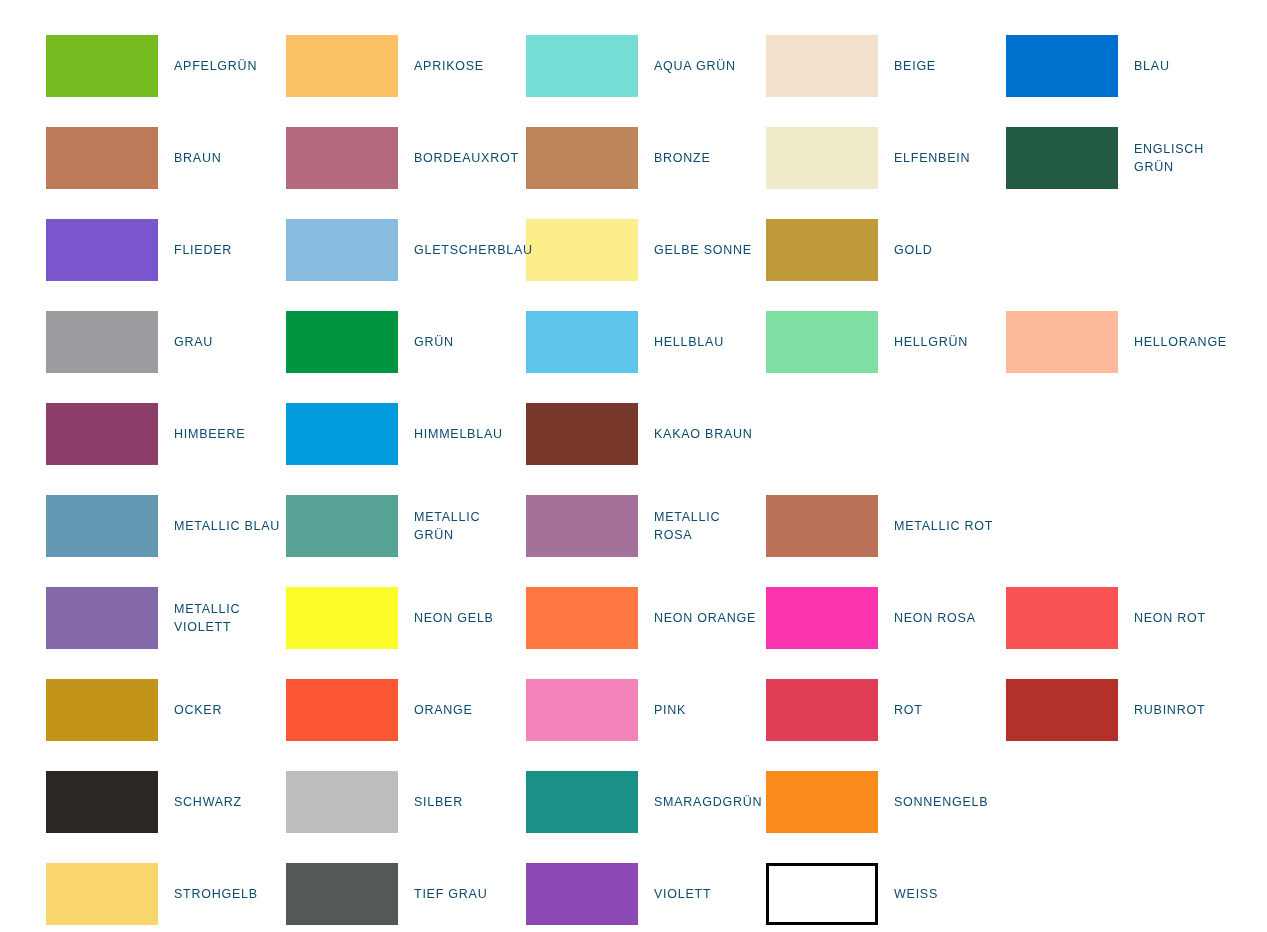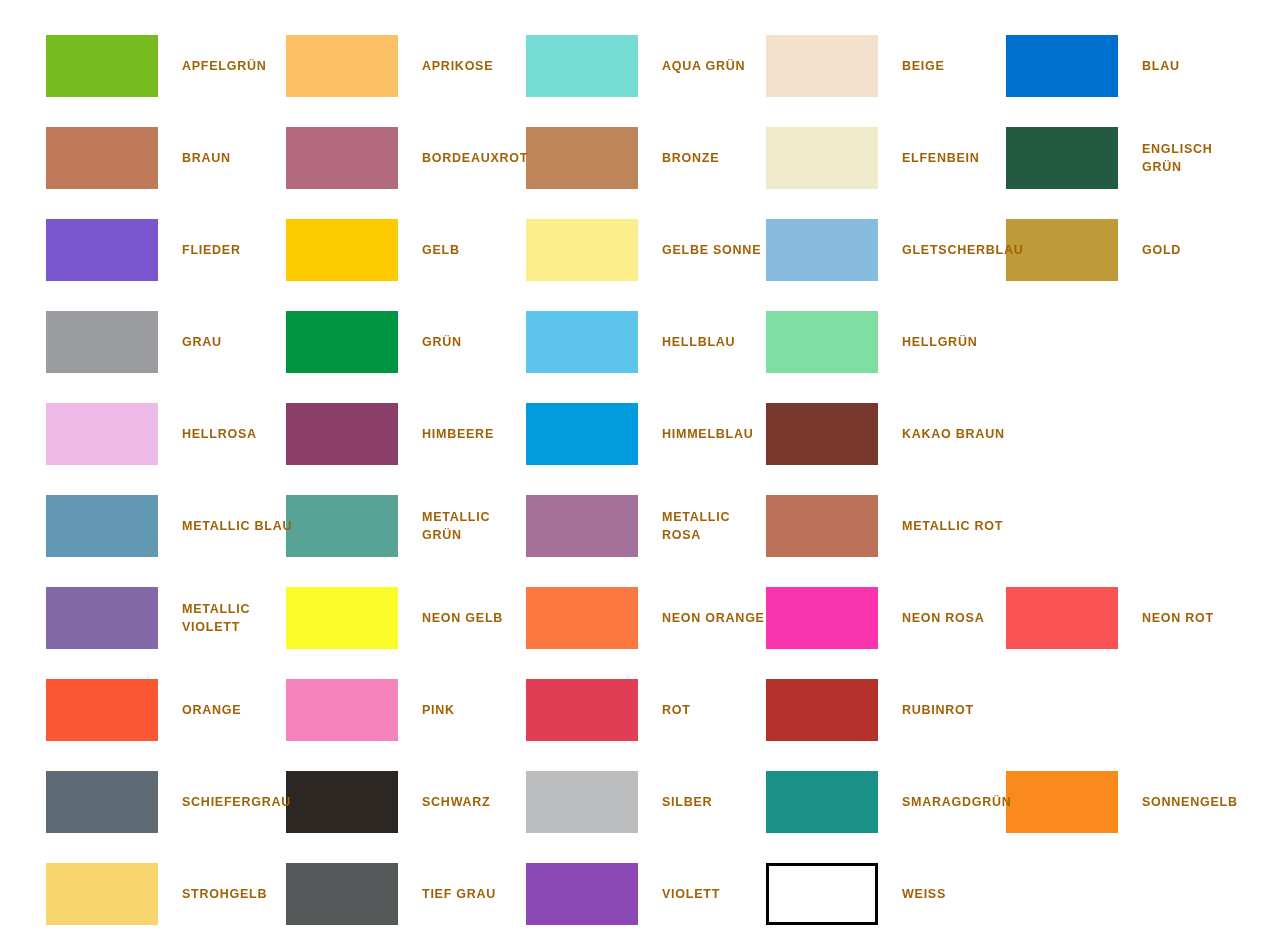--- a/index.html
+++ b/index.html
@@ -45,25 +45,25 @@
     height: 62px;
     display: block;
     flex: 0 0 112px;
   }
   .swatch-chip.outlined {
     border: 3px solid #000000;
     box-sizing: border-box;
   }
   .swatch-label {
     font-size: 12.5px;
-    font-weight: bold;
+    font-weight: normal;
     letter-spacing: 0.06em;
-    color: #a16207;
+    color: #0c4a6e;
     line-height: 1.45;
-    padding-left: 24px;
+    padding-left: 16px;
     white-space: pre-line;
     text-transform: uppercase;
     z-index: 1;
     position: relative;
     max-width: 128px;
   }
   .swatch-label.clipped {
     white-space: nowrap;
     overflow: visible;
   }
@@ -116,32 +116,28 @@
         <span class="swatch-label">ENGLISCH
 GRÜN</span>
       </div>
     </div>
     <div class="swatch-row">
       <div class="swatch-cell">
         <span class="swatch-chip" title="#7A56CE" style="background: rgb(122, 86, 206);"></span>
         <span class="swatch-label clipped">FLIEDER</span>
       </div>
       <div class="swatch-cell">
-        <span class="swatch-chip" title="#FDCB00" style="background: rgb(253, 203, 0);"></span>
-        <span class="swatch-label clipped">GELB</span>
+        <span class="swatch-chip" title="#87BCDE" style="background: rgb(135, 188, 222);"></span>
+        <span class="swatch-label clipped">GLETSCHERBLAU</span>
       </div>
       <div class="swatch-cell">
         <span class="swatch-chip" title="#FBEE8B" style="background: rgb(251, 238, 139);"></span>
         <span class="swatch-label clipped">GELBE SONNE</span>
       </div>
       <div class="swatch-cell">
-        <span class="swatch-chip" title="#87BCDE" style="background: rgb(135, 188, 222);"></span>
-        <span class="swatch-label clipped">GLETSCHERBLAU</span>
-      </div>
-      <div class="swatch-cell">
         <span class="swatch-chip" title="#BE9B38" style="background: rgb(190, 155, 56);"></span>
         <span class="swatch-label clipped">GOLD</span>
       </div>
     </div>
     <div class="swatch-row">
       <div class="swatch-cell">
         <span class="swatch-chip" title="#9A9C9F" style="background: rgb(154, 156, 159);"></span>
         <span class="swatch-label clipped">GRAU</span>
       </div>
       <div class="swatch-cell">
@@ -149,26 +145,26 @@
         <span class="swatch-label clipped">GRÜN</span>
       </div>
       <div class="swatch-cell">
         <span class="swatch-chip" title="#5DC4EC" style="background: rgb(93, 196, 236);"></span>
         <span class="swatch-label clipped">HELLBLAU</span>
       </div>
       <div class="swatch-cell">
         <span class="swatch-chip" title="#7FDFA2" style="background: rgb(127, 223, 162);"></span>
         <span class="swatch-label clipped">HELLGRÜN</span>
       </div>
-    </div>
-    <div class="swatch-row">
-      <div class="swatch-cell">
-        <span class="swatch-chip" title="#EDB9E7" style="background: rgb(237, 185, 231);"></span>
-        <span class="swatch-label clipped">HELLROSA</span>
-      </div>
+      <div class="swatch-cell">
+        <span class="swatch-chip" title="#FDBA9C" style="background: rgb(253, 186, 156);"></span>
+        <span class="swatch-label clipped">HELLORANGE</span>
+      </div>
+    </div>
+    <div class="swatch-row">
       <div class="swatch-cell">
         <span class="swatch-chip" title="#8A3E68" style="background: rgb(138, 62, 104);"></span>
         <span class="swatch-label clipped">HIMBEERE</span>
       </div>
       <div class="swatch-cell">
         <span class="swatch-chip" title="#019BDE" style="background: rgb(1, 155, 222);"></span>
         <span class="swatch-label clipped">HIMMELBLAU</span>
       </div>
       <div class="swatch-cell">
         <span class="swatch-chip" title="#78372B" style="background: rgb(120, 55, 43);"></span>
@@ -213,41 +209,41 @@
         <span class="swatch-chip" title="#FA33AE" style="background: rgb(250, 51, 174);"></span>
         <span class="swatch-label clipped">NEON ROSA</span>
       </div>
       <div class="swatch-cell">
         <span class="swatch-chip" title="#FB5353" style="background: rgb(251, 83, 83);"></span>
         <span class="swatch-label clipped">NEON ROT</span>
       </div>
     </div>
     <div class="swatch-row">
       <div class="swatch-cell">
+        <span class="swatch-chip" title="#C3941A" style="background: rgb(195, 148, 26);"></span>
+        <span class="swatch-label clipped">OCKER</span>
+      </div>
+      <div class="swatch-cell">
         <span class="swatch-chip" title="#FB5734" style="background: rgb(251, 87, 52);"></span>
         <span class="swatch-label clipped">ORANGE</span>
       </div>
       <div class="swatch-cell">
         <span class="swatch-chip" title="#F383BA" style="background: rgb(243, 131, 186);"></span>
         <span class="swatch-label clipped">PINK</span>
       </div>
       <div class="swatch-cell">
         <span class="swatch-chip" title="#E03E55" style="background: rgb(224, 62, 85);"></span>
         <span class="swatch-label clipped">ROT</span>
       </div>
       <div class="swatch-cell">
         <span class="swatch-chip" title="#B3302B" style="background: rgb(179, 48, 43);"></span>
         <span class="swatch-label clipped">RUBINROT</span>
       </div>
     </div>
     <div class="swatch-row">
-      <div class="swatch-cell">
-        <span class="swatch-chip" title="#5E6B74" style="background: rgb(94, 107, 116);"></span>
-        <span class="swatch-label clipped">SCHIEFERGRAU</span>
-      </div>
       <div class="swatch-cell">
         <span class="swatch-chip" title="#2D2724" style="background: rgb(45, 39, 36);"></span>
         <span class="swatch-label clipped">SCHWARZ</span>
       </div>
       <div class="swatch-cell">
         <span class="swatch-chip" title="#BCBDBE" style="background: rgb(188, 189, 190);"></span>
         <span class="swatch-label clipped">SILBER</span>
       </div>
       <div class="swatch-cell">
         <span class="swatch-chip" title="#1A9187" style="background: rgb(26, 145, 135);"></span>

